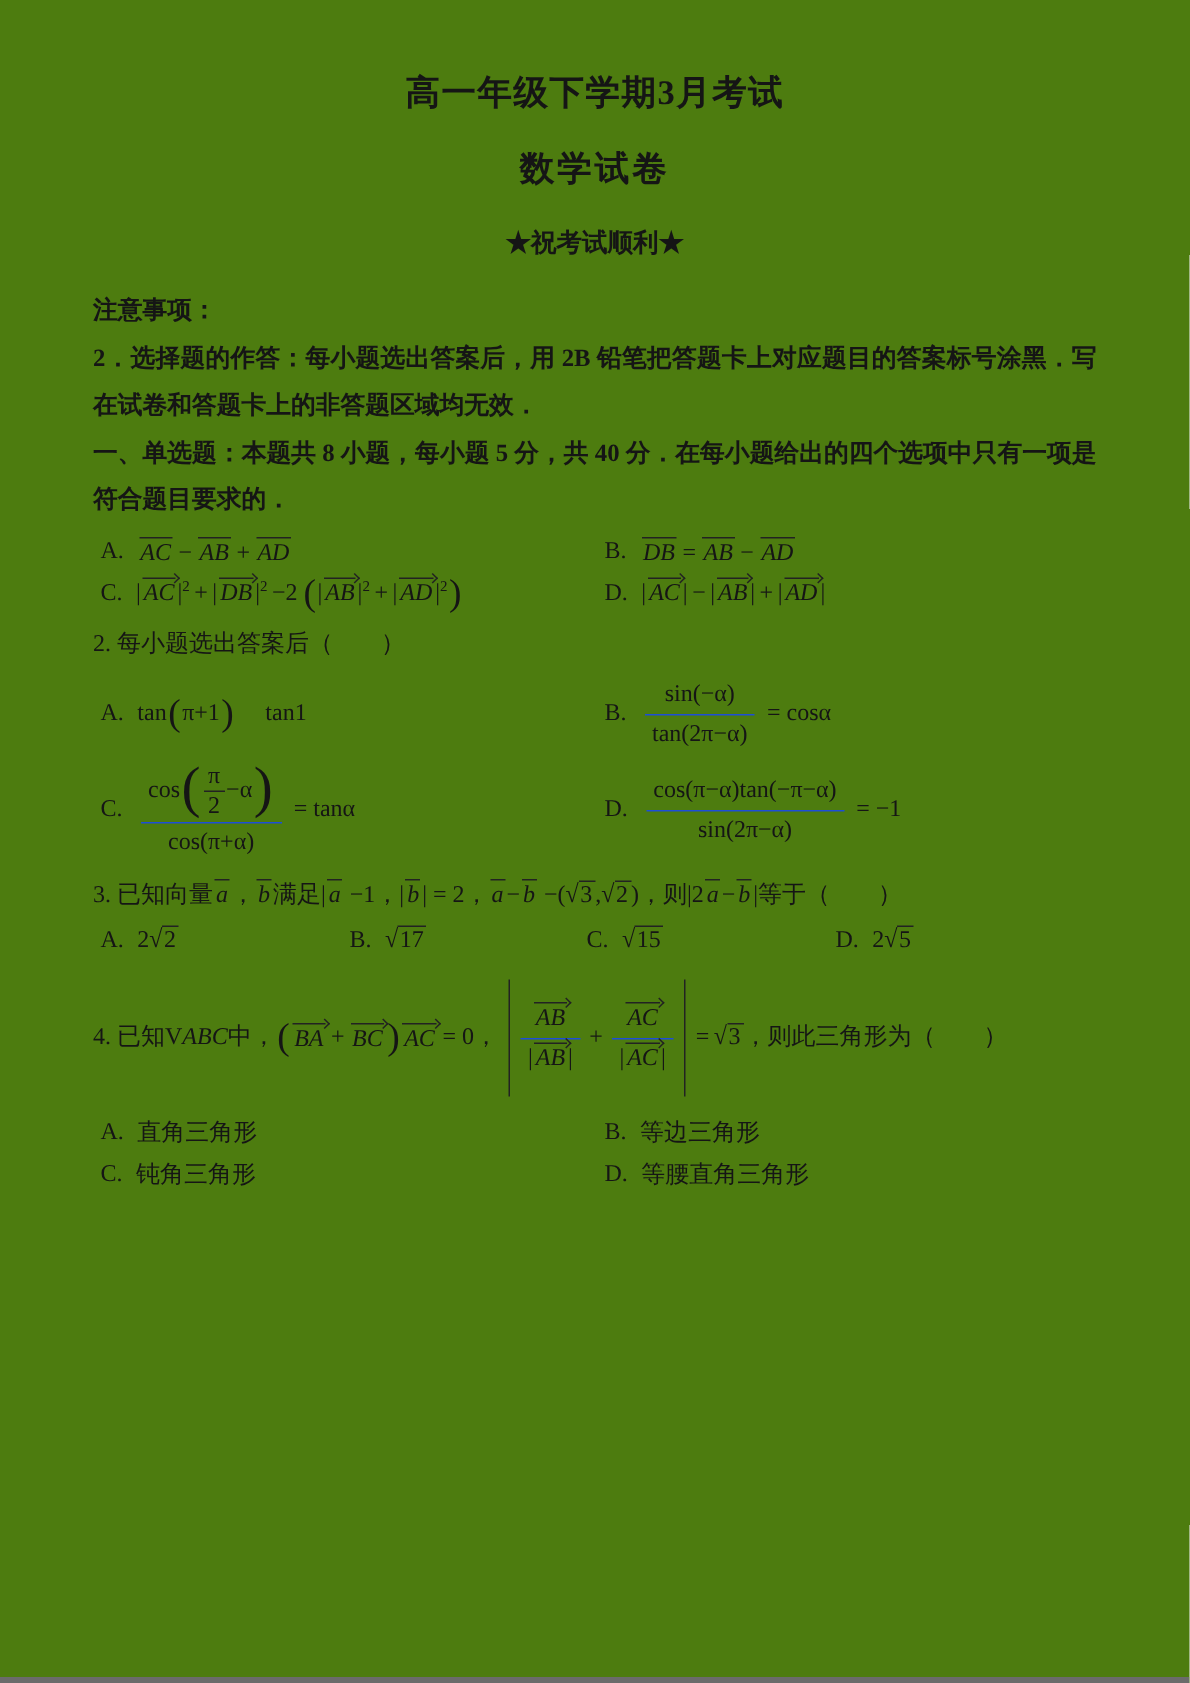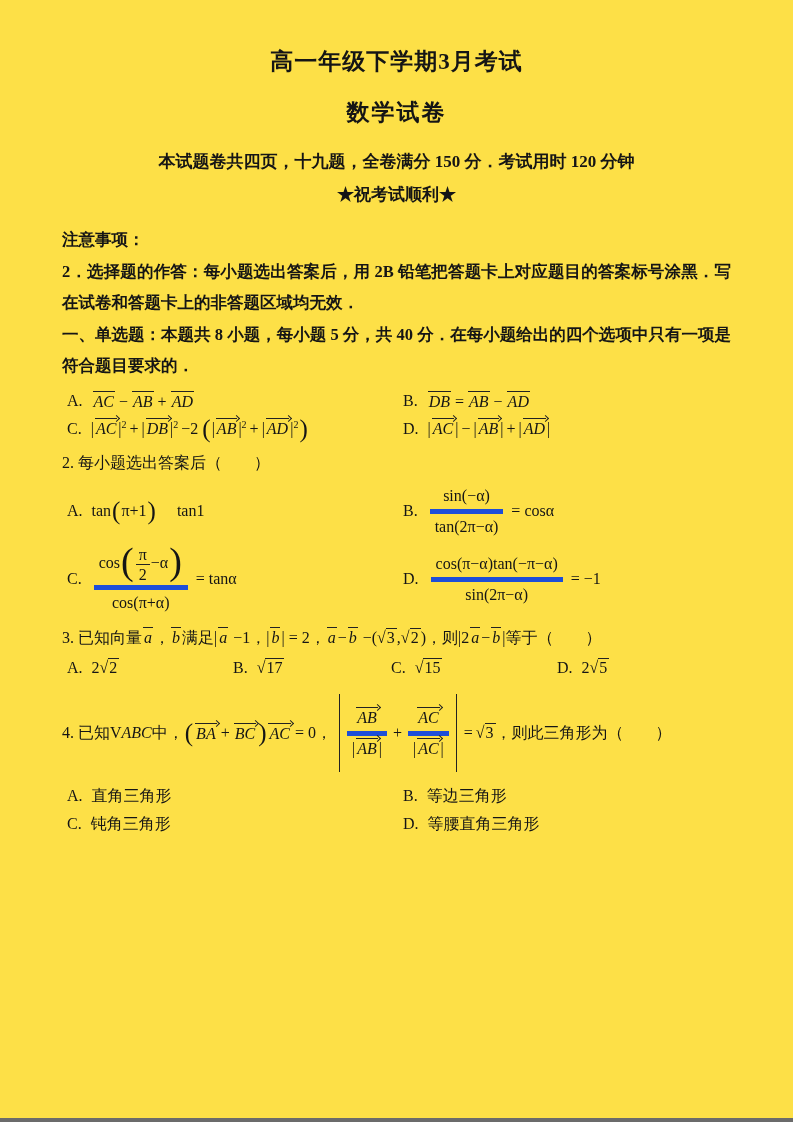--- a/index.html
+++ b/index.html
@@ -1,20 +1,20 @@
 <!DOCTYPE html>
 <html><head>
 <meta charset="utf-8">
 <style>
   html,body { margin:0; padding:0; background:#e8e8e8; }
   .page {
     position:relative;
     width:793px; height:1122px;
     margin:0 auto;
-    background:#fde047;
+    background:#4d7c0f;
     box-sizing:border-box;
     padding:44px 62px 0 62px;
     font-family:"Liberation Serif","DejaVu Serif",serif;
     color:#151515;
     font-size:16px;
     overflow:hidden;
   }
   .bottom-edge { position:absolute; left:0; bottom:0; width:100%; height:4px; background:#6b6b6b; }
   .c { text-align:center; }
   .title   { font-size:23px; font-weight:bold; margin:2px 0 20px; letter-spacing:1px; }
@@ -31,21 +31,21 @@
   .ol { display:inline-block; position:relative; font-style:italic; padding:2px 2px 0; line-height:1.15;text-align:center; }
   .ol::before { content:""; position:absolute; left:1px; right:1px; top:0; border-top:1px solid #222; }
   .vec::after { content:""; position:absolute; top:-2px; right:-1px; width:4px; height:4px;
                 border-top:1px solid #222; border-right:1px solid #222; transform:rotate(45deg); }
   .sup { font-size:10px; vertical-align:super; line-height:0; }
   .op  { margin:0 3px; }
   .bp  { font-size:25px; font-weight:normal; vertical-align:-3px; line-height:0; margin:0 1px; }
   .bp2 { font-size:38px; vertical-align:-6px; line-height:0; margin:0 1px; }
   
   .frac { display:inline-flex; flex-direction:column; text-align:center; vertical-align:middle; margin:0 3px; }
-  .frac .num { border-bottom:5px solid #1d4ed8; padding:1px 5px 2px; line-height:22px; }
+  .frac .num { border-bottom:1px solid #1d4ed8; padding:1px 5px 2px; line-height:22px; }
   .frac .den { padding:2px 5px 0; line-height:22px;font-family:Liberation Serif, serif; }
   .ifrac { display:inline-flex; flex-direction:column; text-align:center; vertical-align:middle; margin:0 1px; }
   .ifrac .num { border-bottom:1px solid #222; padding:0 3px 1px; line-height:17px; }
   .ifrac .den { padding:1px 3px 0; line-height:17px; }
   
   .sqrt { white-space:nowrap; }
   .sqrt .sign { display:inline-block; transform:scaleY(1.05); }
   .sqrt .rad  { border-top:1px solid #222; padding:0 2px 0 1px; }
   
   .optrow  { display:grid; grid-template-columns:336px 1fr; align-items:center; margin:7px 0 7px 5px; }
@@ -59,21 +59,20 @@
   .q4stem > span { white-space:nowrap; }
   .tb { width:1px; height:78px; background:#222; margin:0 4px; flex:0 0 auto; }
 </style>
 </head>
 <body>
 
 <div class="page">
 
   <div class="c title">高一年级下学期3月考试</div>
   <div class="c subtitle">数学试卷</div>
-  <div class="c info">本试题卷共四页，十九题，全卷满分 150 分．考试用时 120 分钟</div>
   <div class="c wish">★祝考试顺利★</div>
 
   <div class="para npara">注意事项：</div>
   <div class="para npara">2．选择题的作答：每小题选出答案后，用 2B 铅笔把答题卡上对应题目的答案标号涂黑．写在试卷和答题卡上的非答题区域均无效．</div>
 
   <div class="para">一、单选题：本题共 8 小题，每小题 5 分，共 40 分．在每小题给出的四个选项中只有一项是符合题目要求的．</div>
 
   <div class="qblock">
     <div class="optrow">
       <div class="opt">

